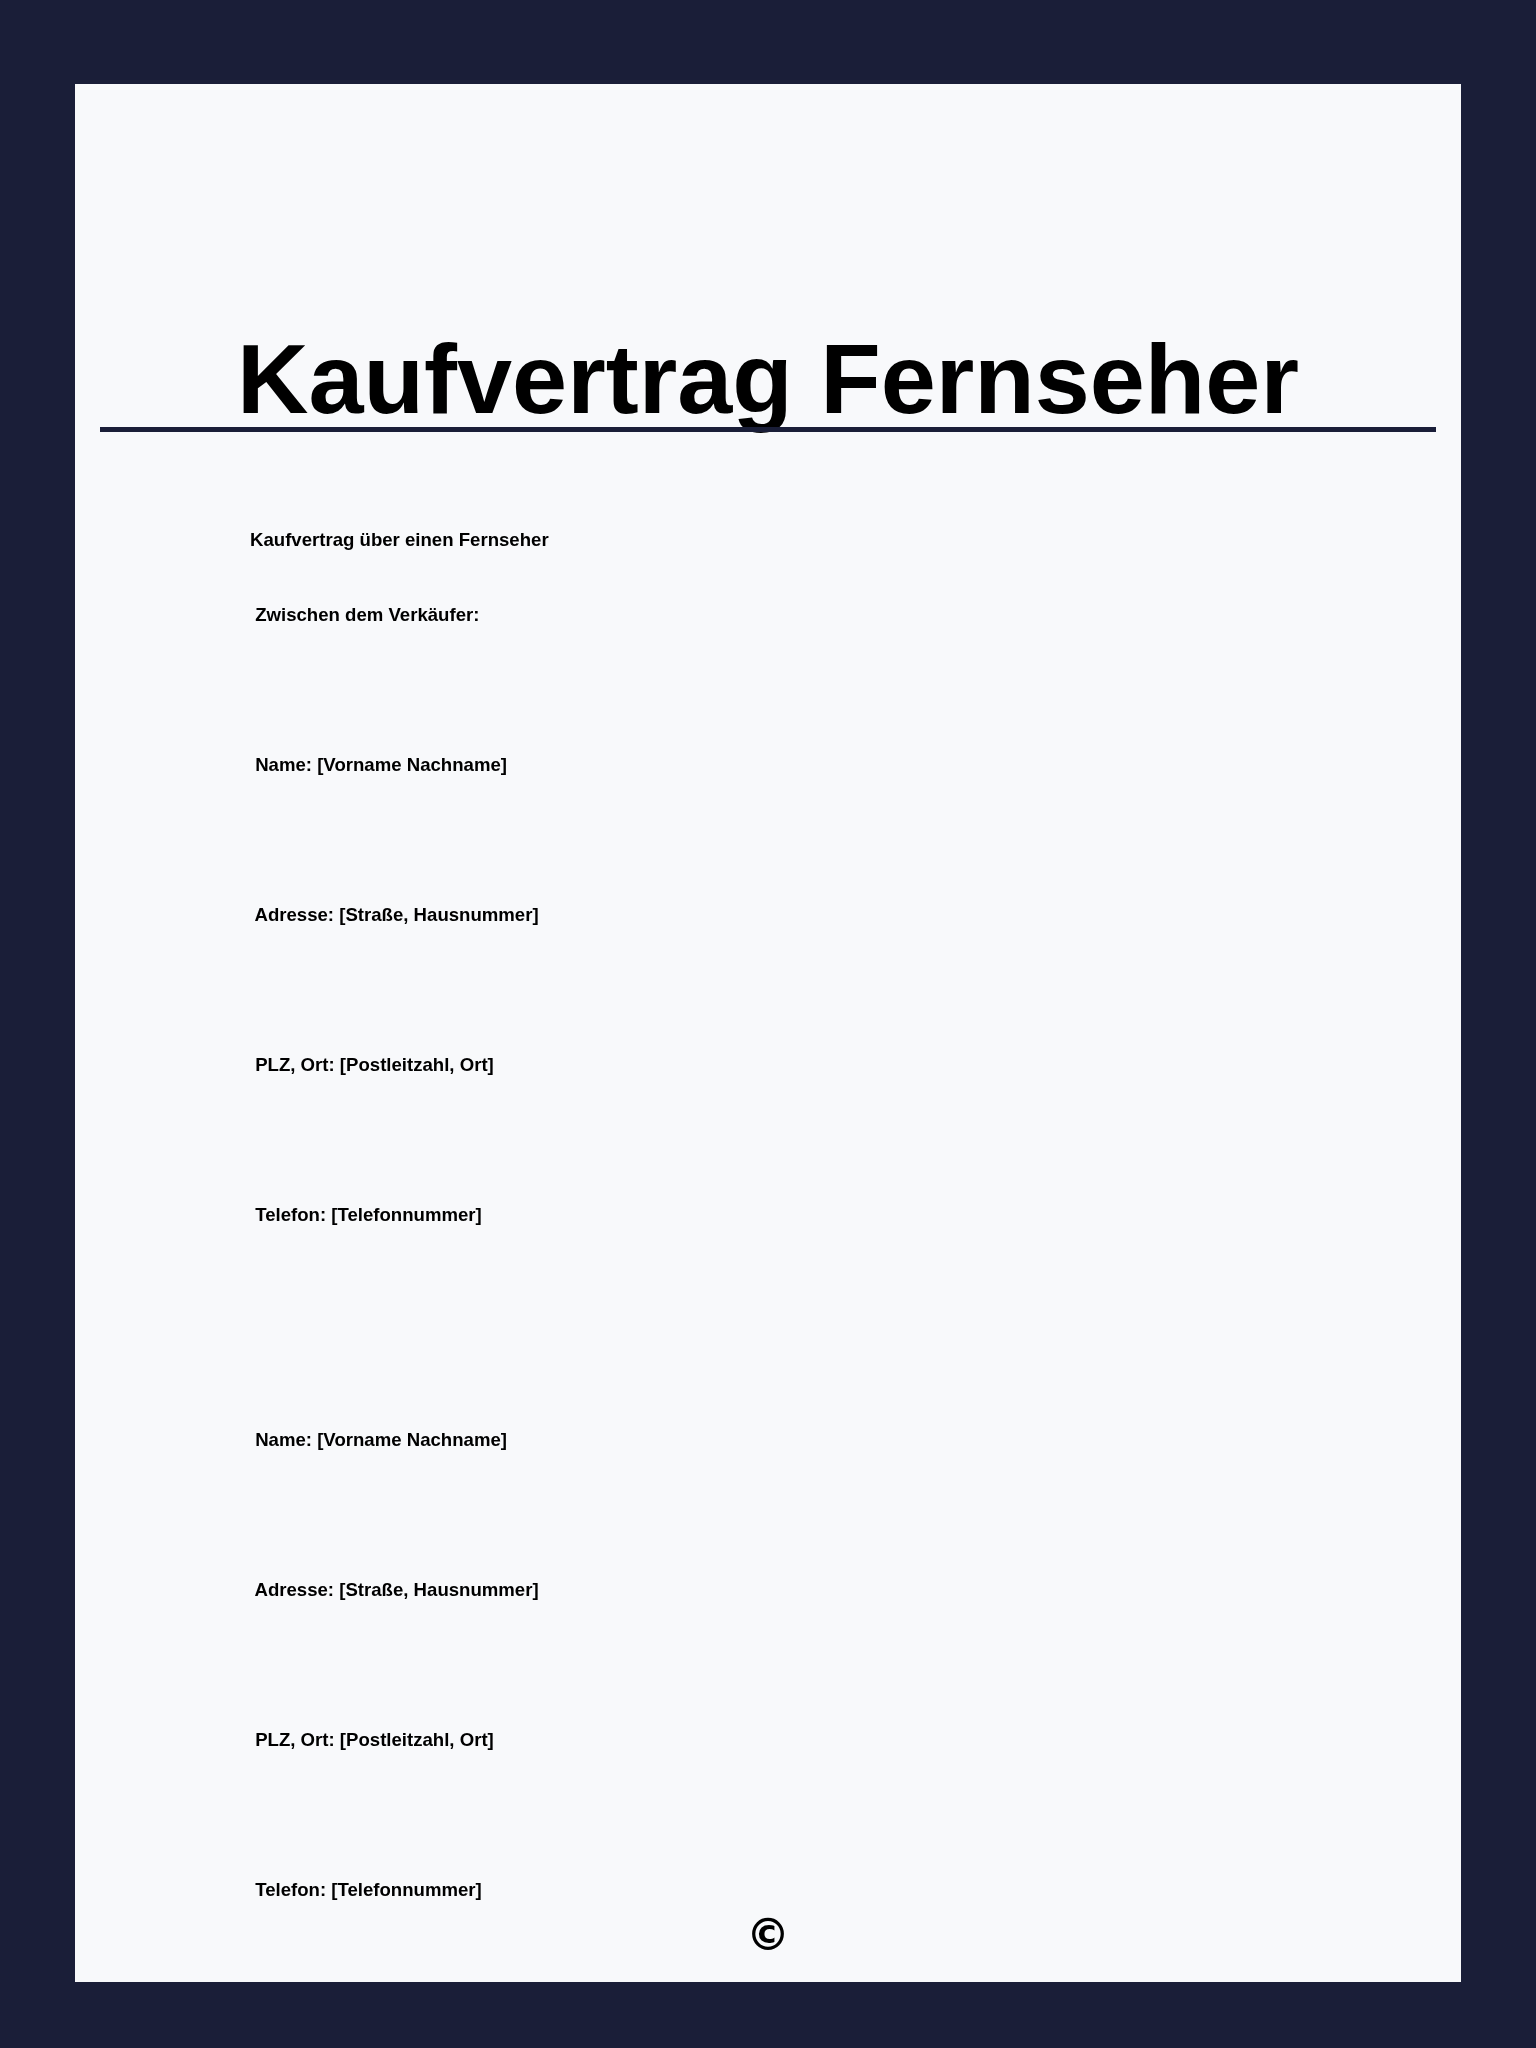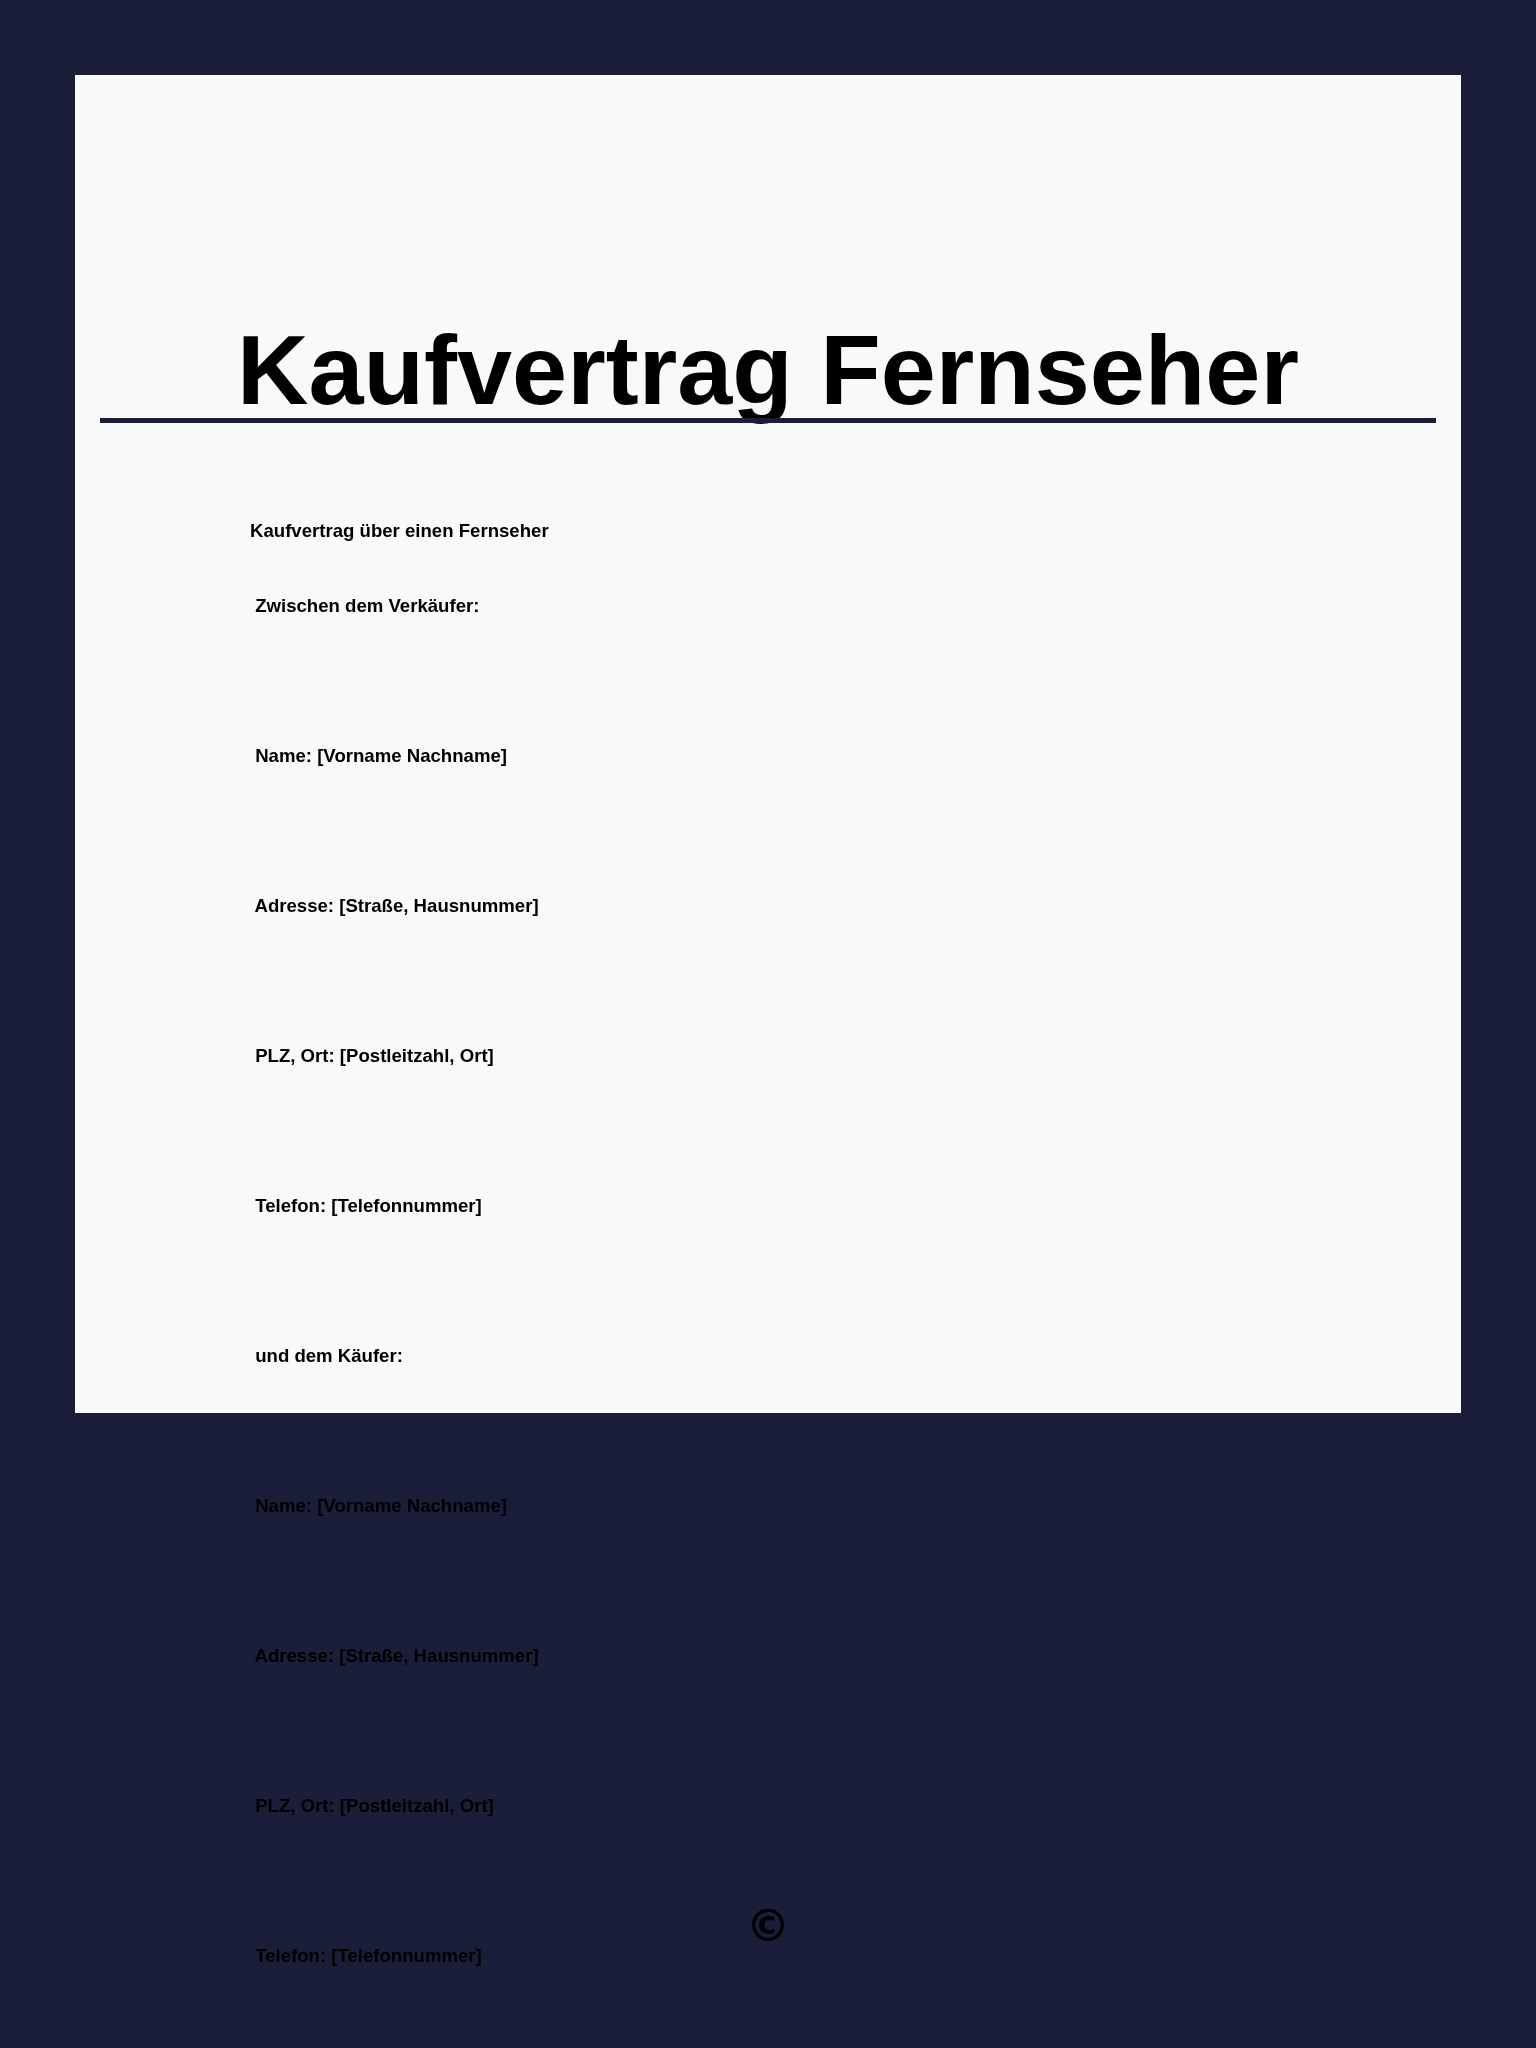--- a/index.html
+++ b/index.html
@@ -10,23 +10,23 @@
       width: 1536px;
       height: 2048px;
       background: #1a1e38;
       position: relative;
       overflow: hidden;
       font-family: "Liberation Sans", sans-serif;
     }
     .page {
       position: absolute;
       left: 75px;
-      top: 75px;
+      top: 84px;
       width: 1386px;
-      height: 1338px;
+      height: 1898px;
       background: #f8f9fb;
     }
     .title {
       position: absolute;
       left: 0;
       right: 0;
       top: 239px;
       margin: 0;
       text-align: center;
       font-family: "Liberation Sans", sans-serif;
@@ -87,21 +87,20 @@
     <span class="line"> Zwischen dem Verkäufer:</span>
     <span class="line"></span>
     <span class="line"> Name: [Vorname Nachname]</span>
     <span class="line"></span>
     <span class="line"> Adresse: [Straße, Hausnummer]</span>
     <span class="line"></span>
     <span class="line"> PLZ, Ort: [Postleitzahl, Ort]</span>
     <span class="line"></span>
     <span class="line"> Telefon: [Telefonnummer]</span>
     <span class="line"></span>
-    <span class="line"> und dem Käufer:</span>
     <span class="line"></span>
     <span class="line"> Name: [Vorname Nachname]</span>
     <span class="line"></span>
     <span class="line"> Adresse: [Straße, Hausnummer]</span>
     <span class="line"></span>
     <span class="line"> PLZ, Ort: [Postleitzahl, Ort]</span>
     <span class="line"></span>
     <span class="line"> Telefon: [Telefonnummer]</span>
     
     

